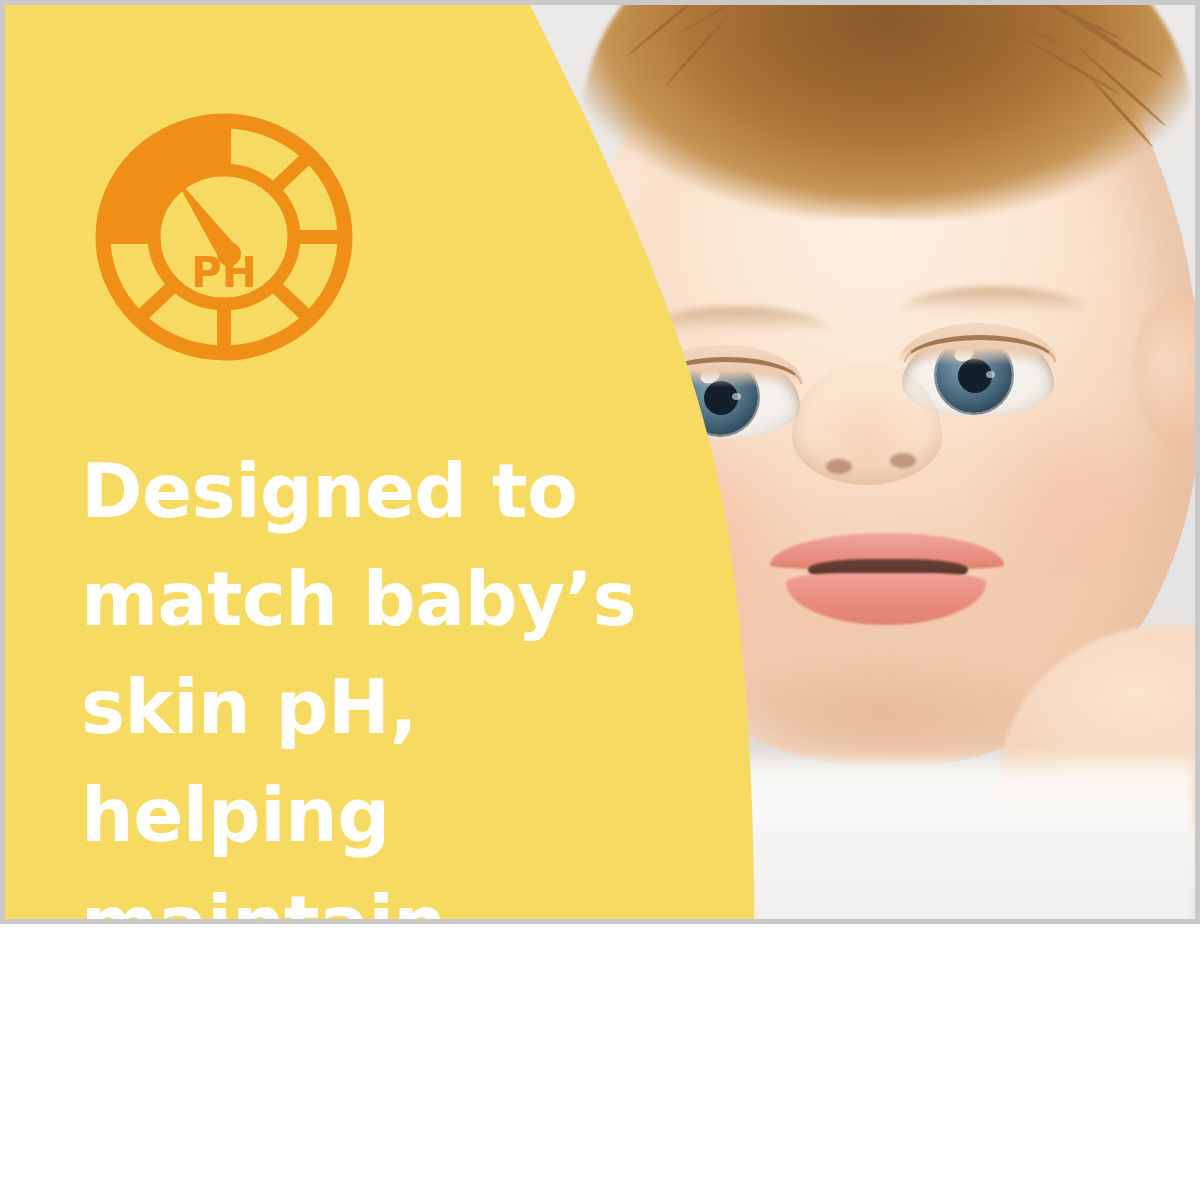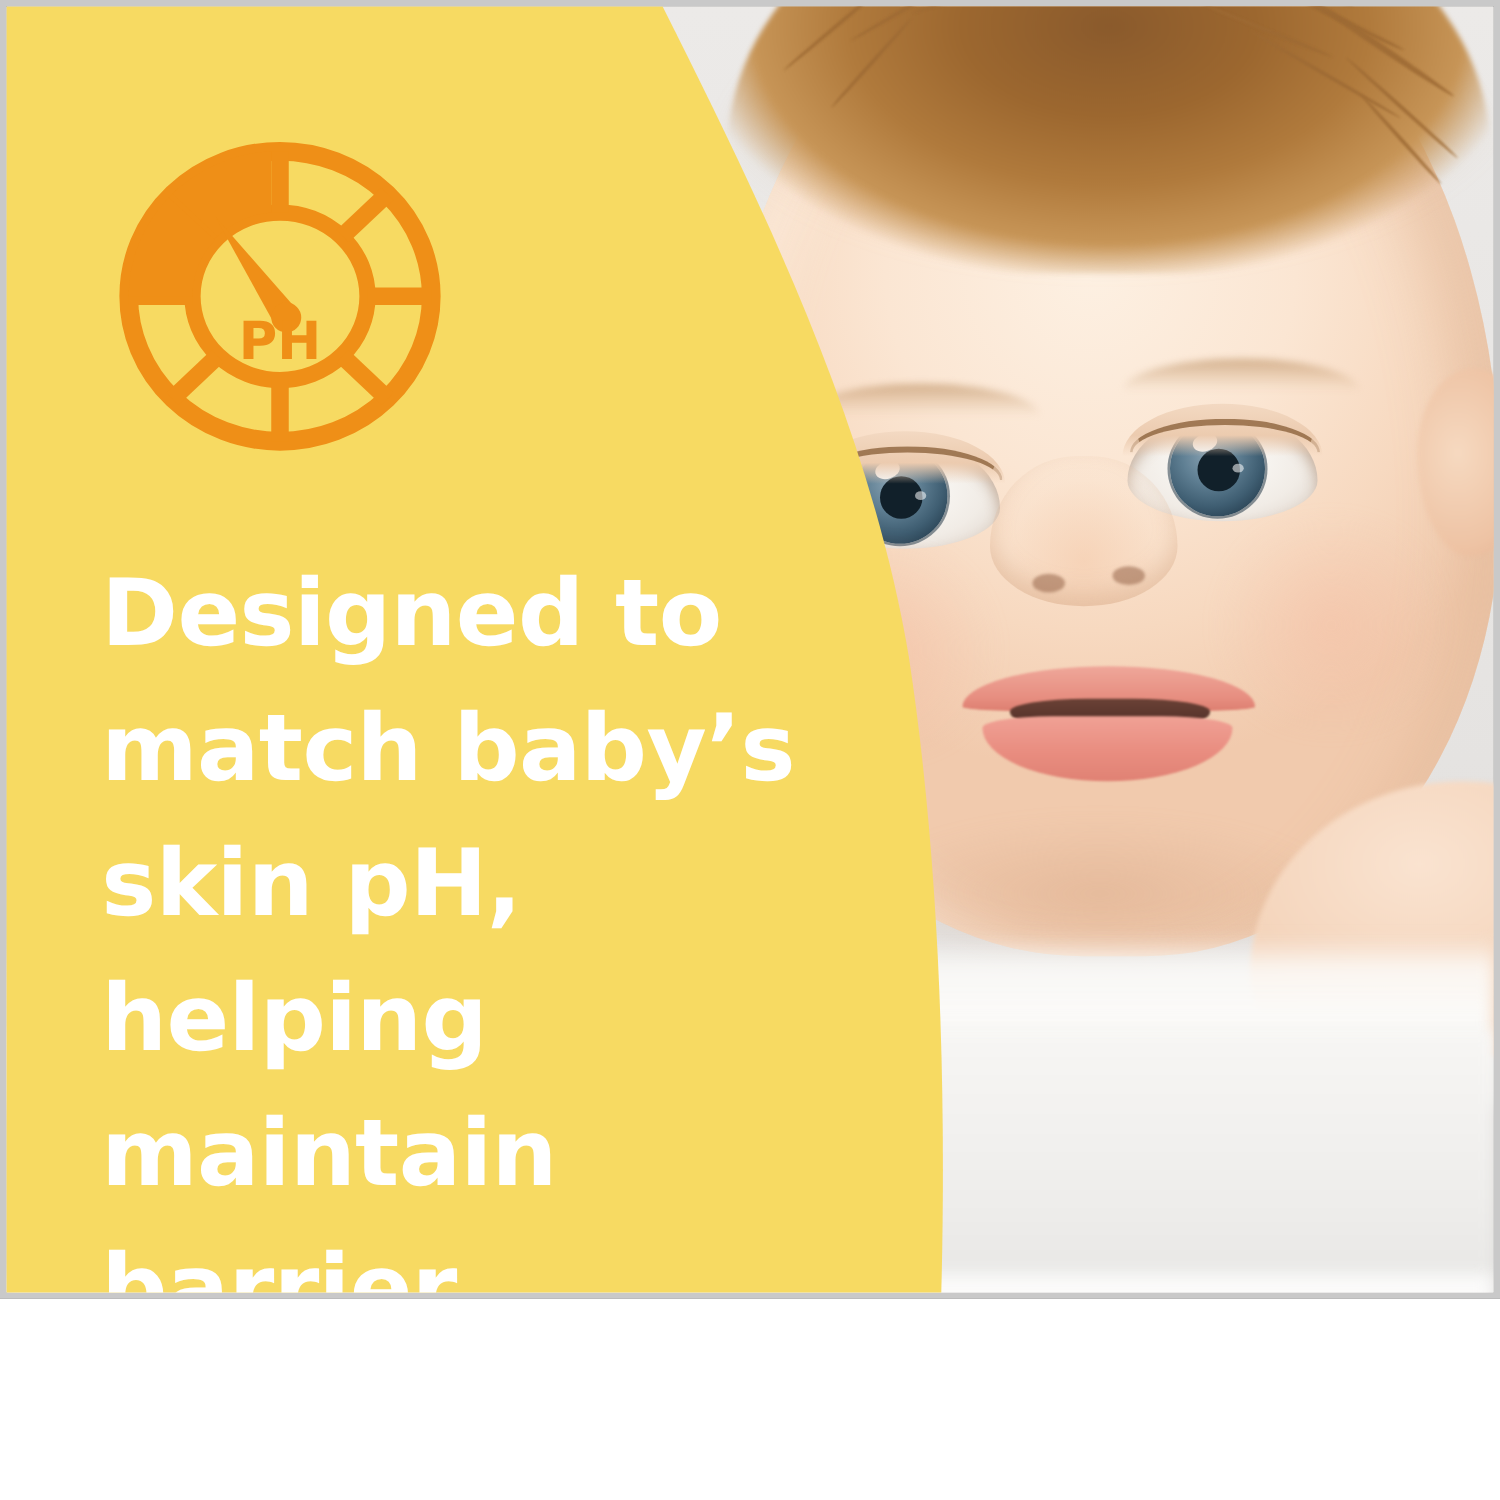--- a/index.html
+++ b/index.html
@@ -3,24 +3,24 @@
 <meta charset="utf-8">
 <title>Product Benefit Panel</title>
 <style>
   html,body{margin:0;padding:0;}
   body{
     width:1200px;height:1200px;overflow:hidden;
     font-family:"DejaVu Sans", sans-serif;
     background:#ffffff;
   }
   #stage{
-    position:relative;width:1200px;height:1039px;
+    position:relative;width:1200px;height:924px;
     box-sizing:border-box;
     border:5px solid #c9c9c9;
-    background:#737373;
+    background:#ef4444;
     overflow:hidden;
   }
   
   .photo{
     position:absolute;left:0;top:0;width:1190px;height:1190px;
     overflow:hidden;
     background:#e9e8e6;
   }
   .photo-bg{
     position:absolute;inset:0;

